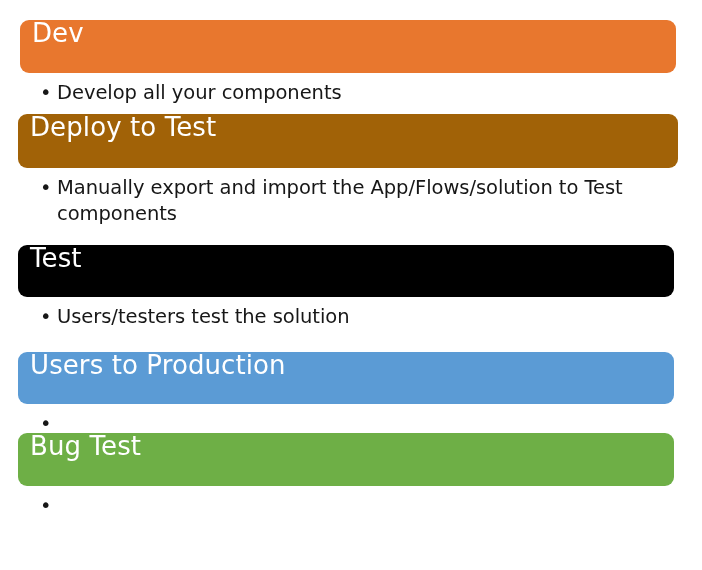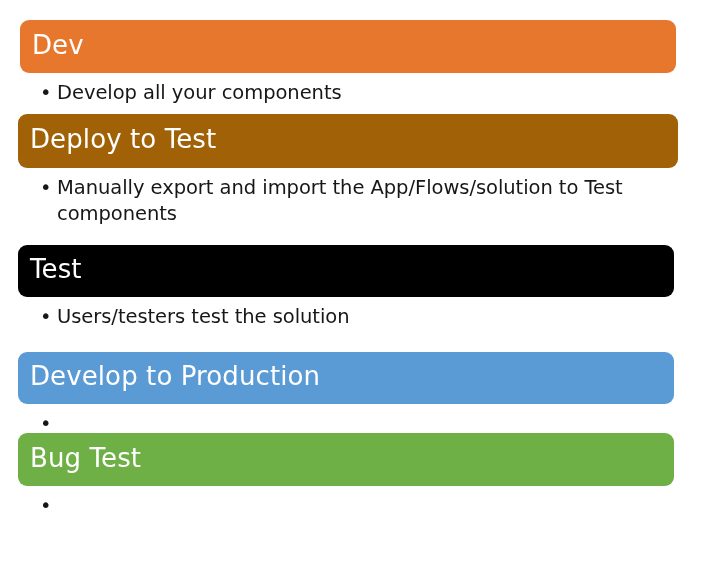--- a/index.html
+++ b/index.html
@@ -21,21 +21,20 @@
   }
   .stage {
     position: relative;
     width: 100%;
   }
   .stage-header {
     box-sizing: border-box;
     border-radius: 9px;
     color: #ffffff;
     display: flex;
-    align-items: center;
     font-size: 26px;
     font-weight: 400;
     letter-spacing: 0.1px;
     padding: 0 14px 4px 12px;
     line-height: 1;
   }
   .stage-title {
     display: block;
     white-space: nowrap;
   }
@@ -106,21 +105,21 @@
     <div class="stage-body">
       <div class="bullet-item" style="color: rgb(23, 23, 23);">
         <span class="bullet-dot" style="color: rgb(23, 23, 23);">•</span>
         <span>Users/testers test the solution</span>
       </div>
     </div>
   </div>
 
   <div class="stage row-deployprod">
     <div class="stage-header" style="background: rgb(91, 155, 213);">
-      <span class="stage-title" style="color: rgb(255, 255, 255);">Develop to Production</span>
+      <span class="stage-title" style="color: rgb(255, 255, 255);">Users to Production</span>
     </div>
     <div class="stage-body">
       <div class="bullet-item" style="color: rgb(23, 23, 23);">
         <span class="bullet-dot" style="color: rgb(23, 23, 23);">•</span>
       </div>
     </div>
   </div>
 
   <div class="stage row-bugfixes">
     <div class="stage-header" style="background: rgb(110, 175, 70);">

